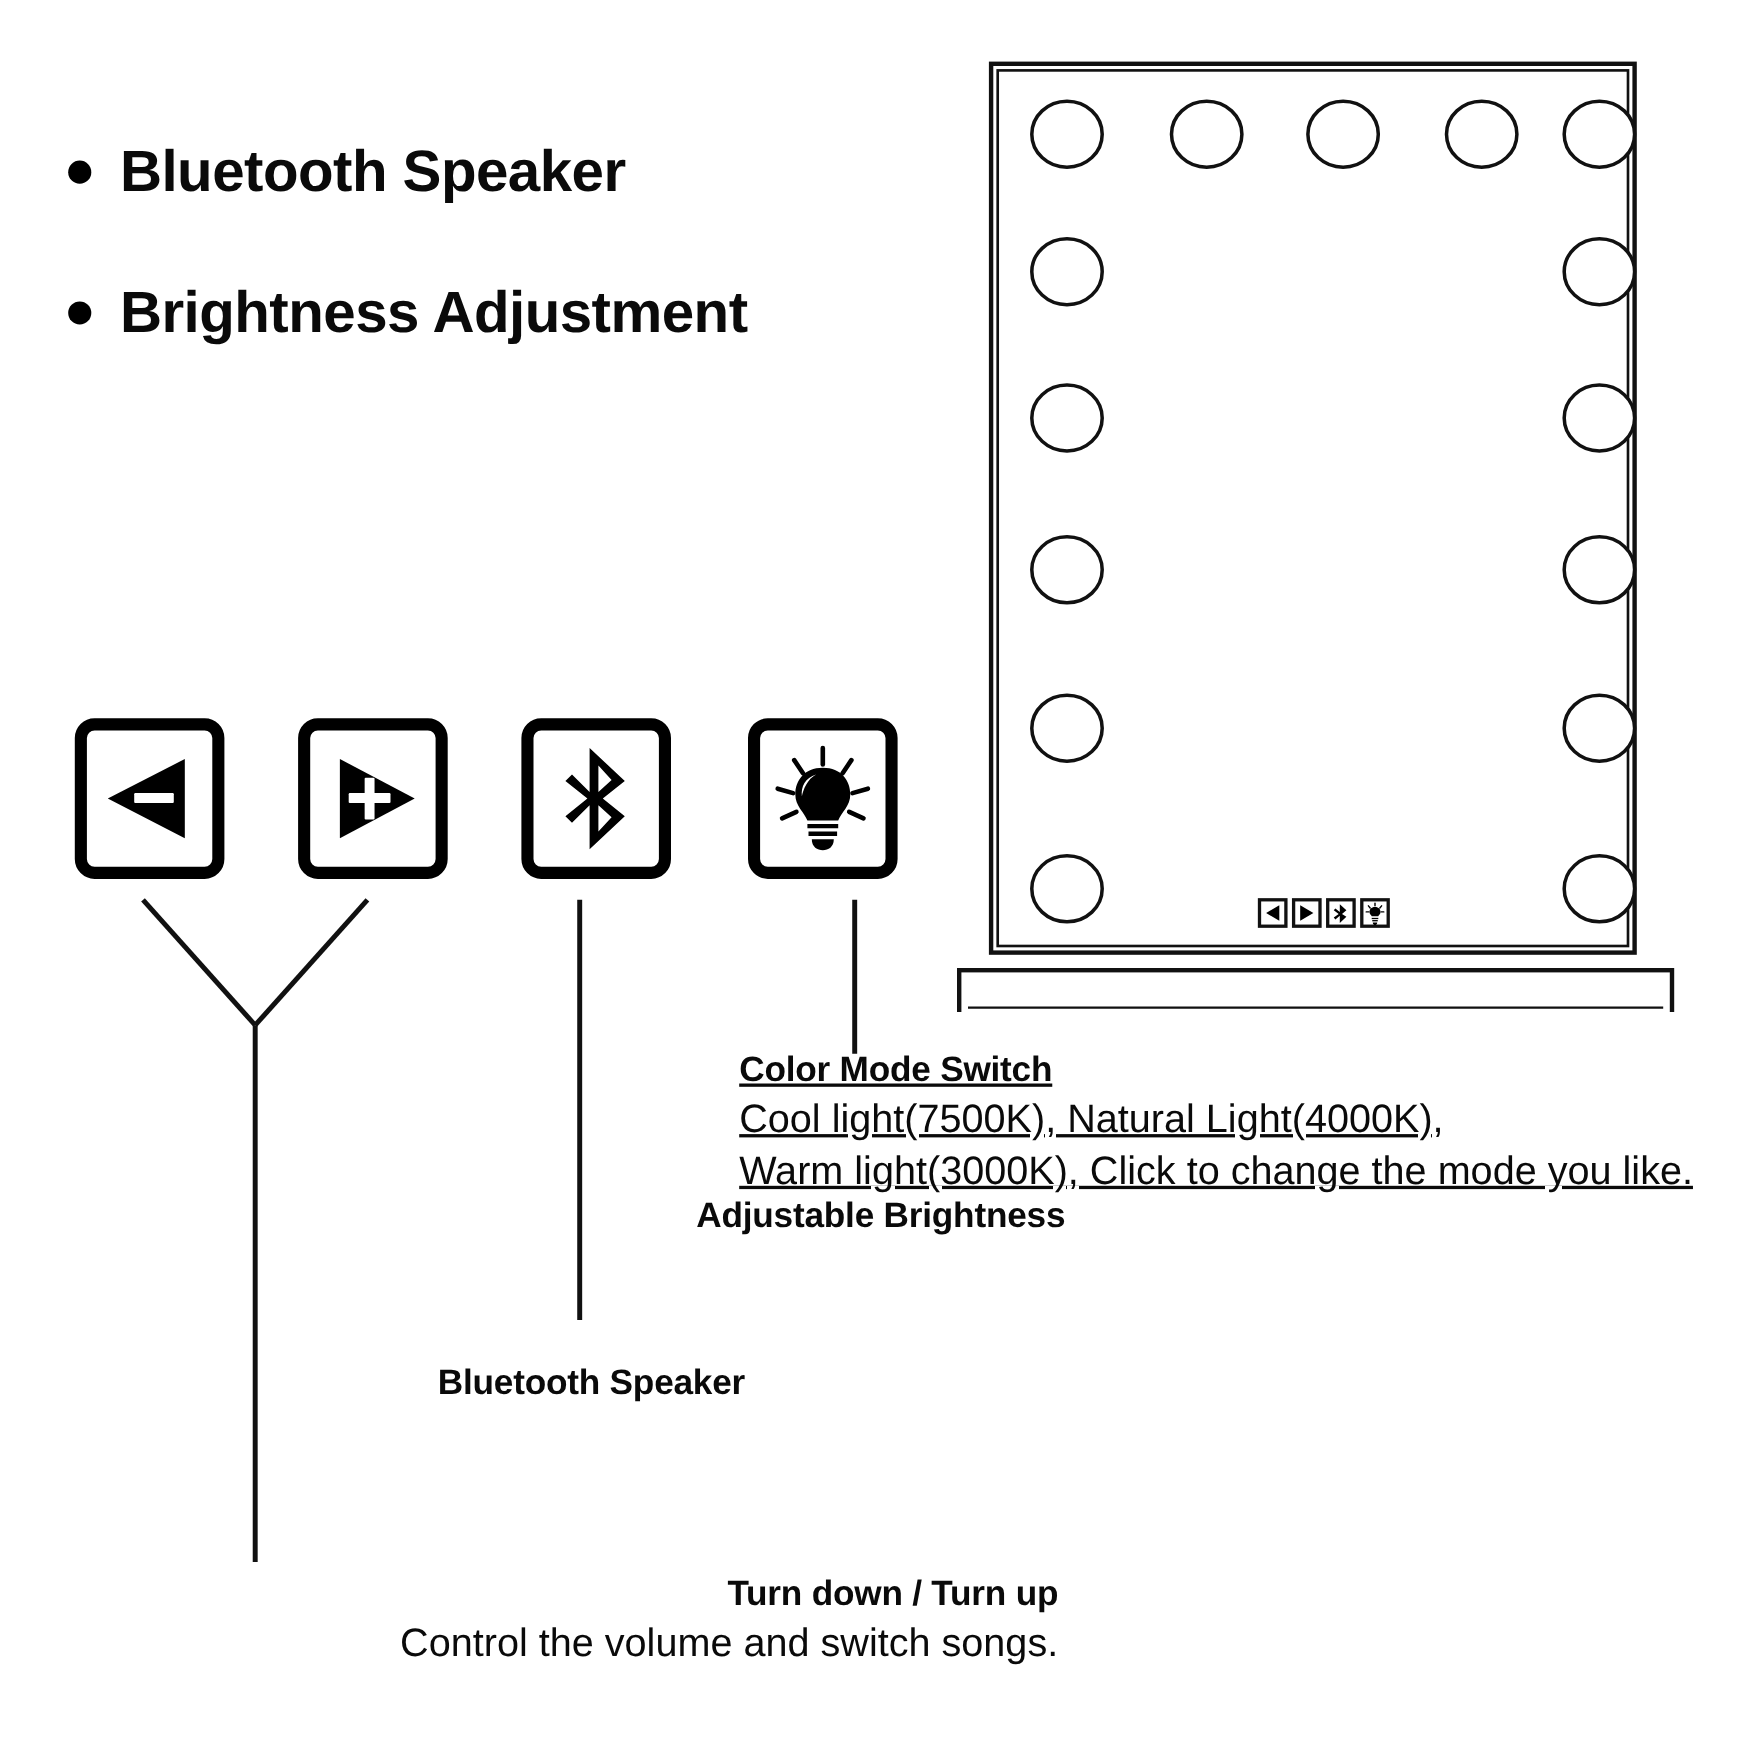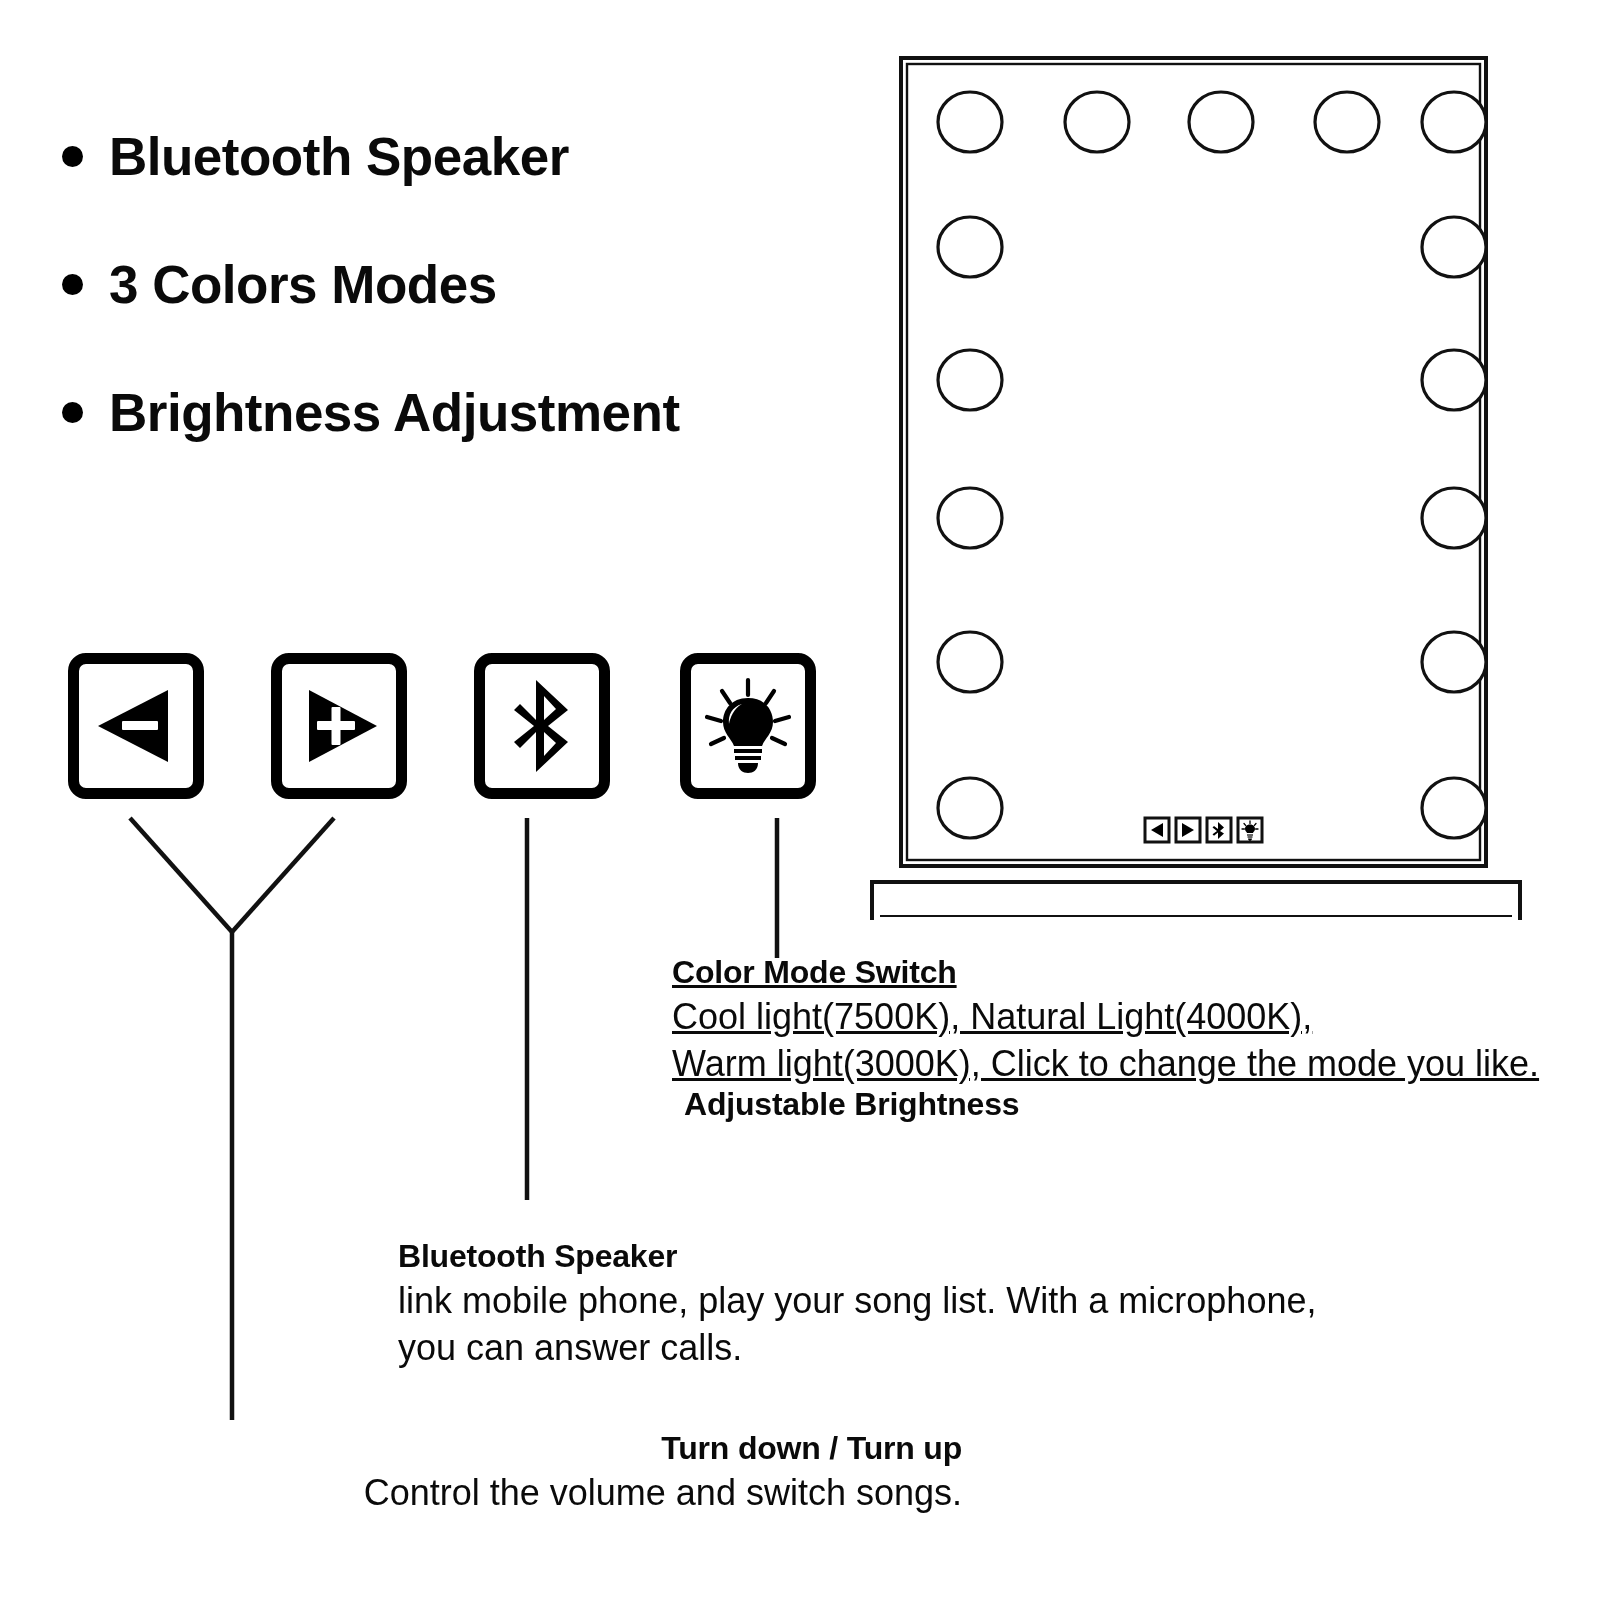--- a/index.html
+++ b/index.html
@@ -95,21 +95,21 @@
   }
   .callout-body {
     font-size: 36px;
     font-weight: normal;
     line-height: 1.32;
     margin: 0;
   }
   .callout-body div { white-space: nowrap; }
 
   #callout-color    { left: 672px; top: 952px;  width: 900px; text-decoration: underline; }
-  #callout-bright   { left: 684px; top: 1084px; width: 900px; }
+  #callout-bright   { left: 633px; top: 1084px; width: 900px; }
   #callout-bt       { left: 398px; top: 1236px; width: 960px; }
   #callout-volume   { left: 62px;  top: 1428px; width: 900px; text-align: right; }
 
   
   #mirror {
     position: absolute;
     left: 860px;
     top: 40px;
     width: 700px;
     height: 880px;
@@ -118,24 +118,20 @@
 </style>
 </head>
 <body>
 
 <div id="page">
 
   <div class="feature-list">
     <div class="feature-item">
       <span class="feature-bullet"></span>
       <span class="feature-label">Bluetooth Speaker</span>
-    </div>
-    <div class="feature-item">
-      <span class="feature-bullet"></span>
-      <span class="feature-label">3 Colors Modes</span>
     </div>
     <div class="feature-item">
       <span class="feature-bullet"></span>
       <span class="feature-label">Brightness Adjustment</span>
     </div>
   </div>
 
   <svg class="leader-svg" viewBox="0 0 1600 1600" xmlns="http://www.w3.org/2000/svg">
 
     <path d="M 130 818 L 232 932" stroke="#111111" stroke-width="4.5" fill="none"></path>
@@ -207,24 +203,20 @@
       <div>Warm light(3000K), Click to change the mode you like.</div>
     </div>
   </div>
 
   <div class="callout" id="callout-bright">
     <p class="callout-title">Adjustable Brightness</p>
   </div>
 
   <div class="callout" id="callout-bt">
     <p class="callout-title">Bluetooth Speaker</p>
-    <div class="callout-body">
-      <div>link mobile phone, play your song list. With a microphone,</div>
-      <div>you can answer calls.</div>
-    </div>
   </div>
 
   <div class="callout" id="callout-volume">
     <p class="callout-title">Turn down / Turn up</p>
     <div class="callout-body">
       <div>Control the volume and switch songs.</div>
     </div>
   </div>
 
   <div id="mirror">

